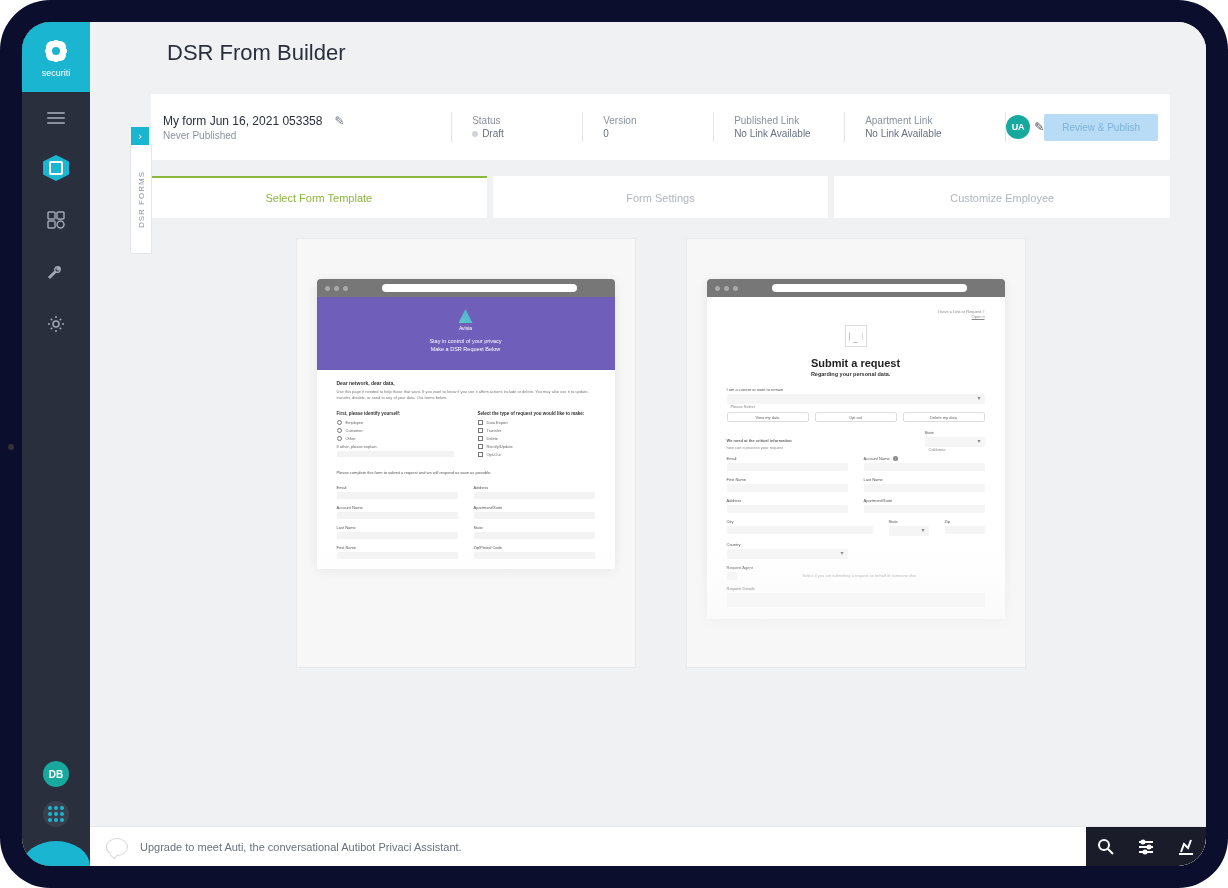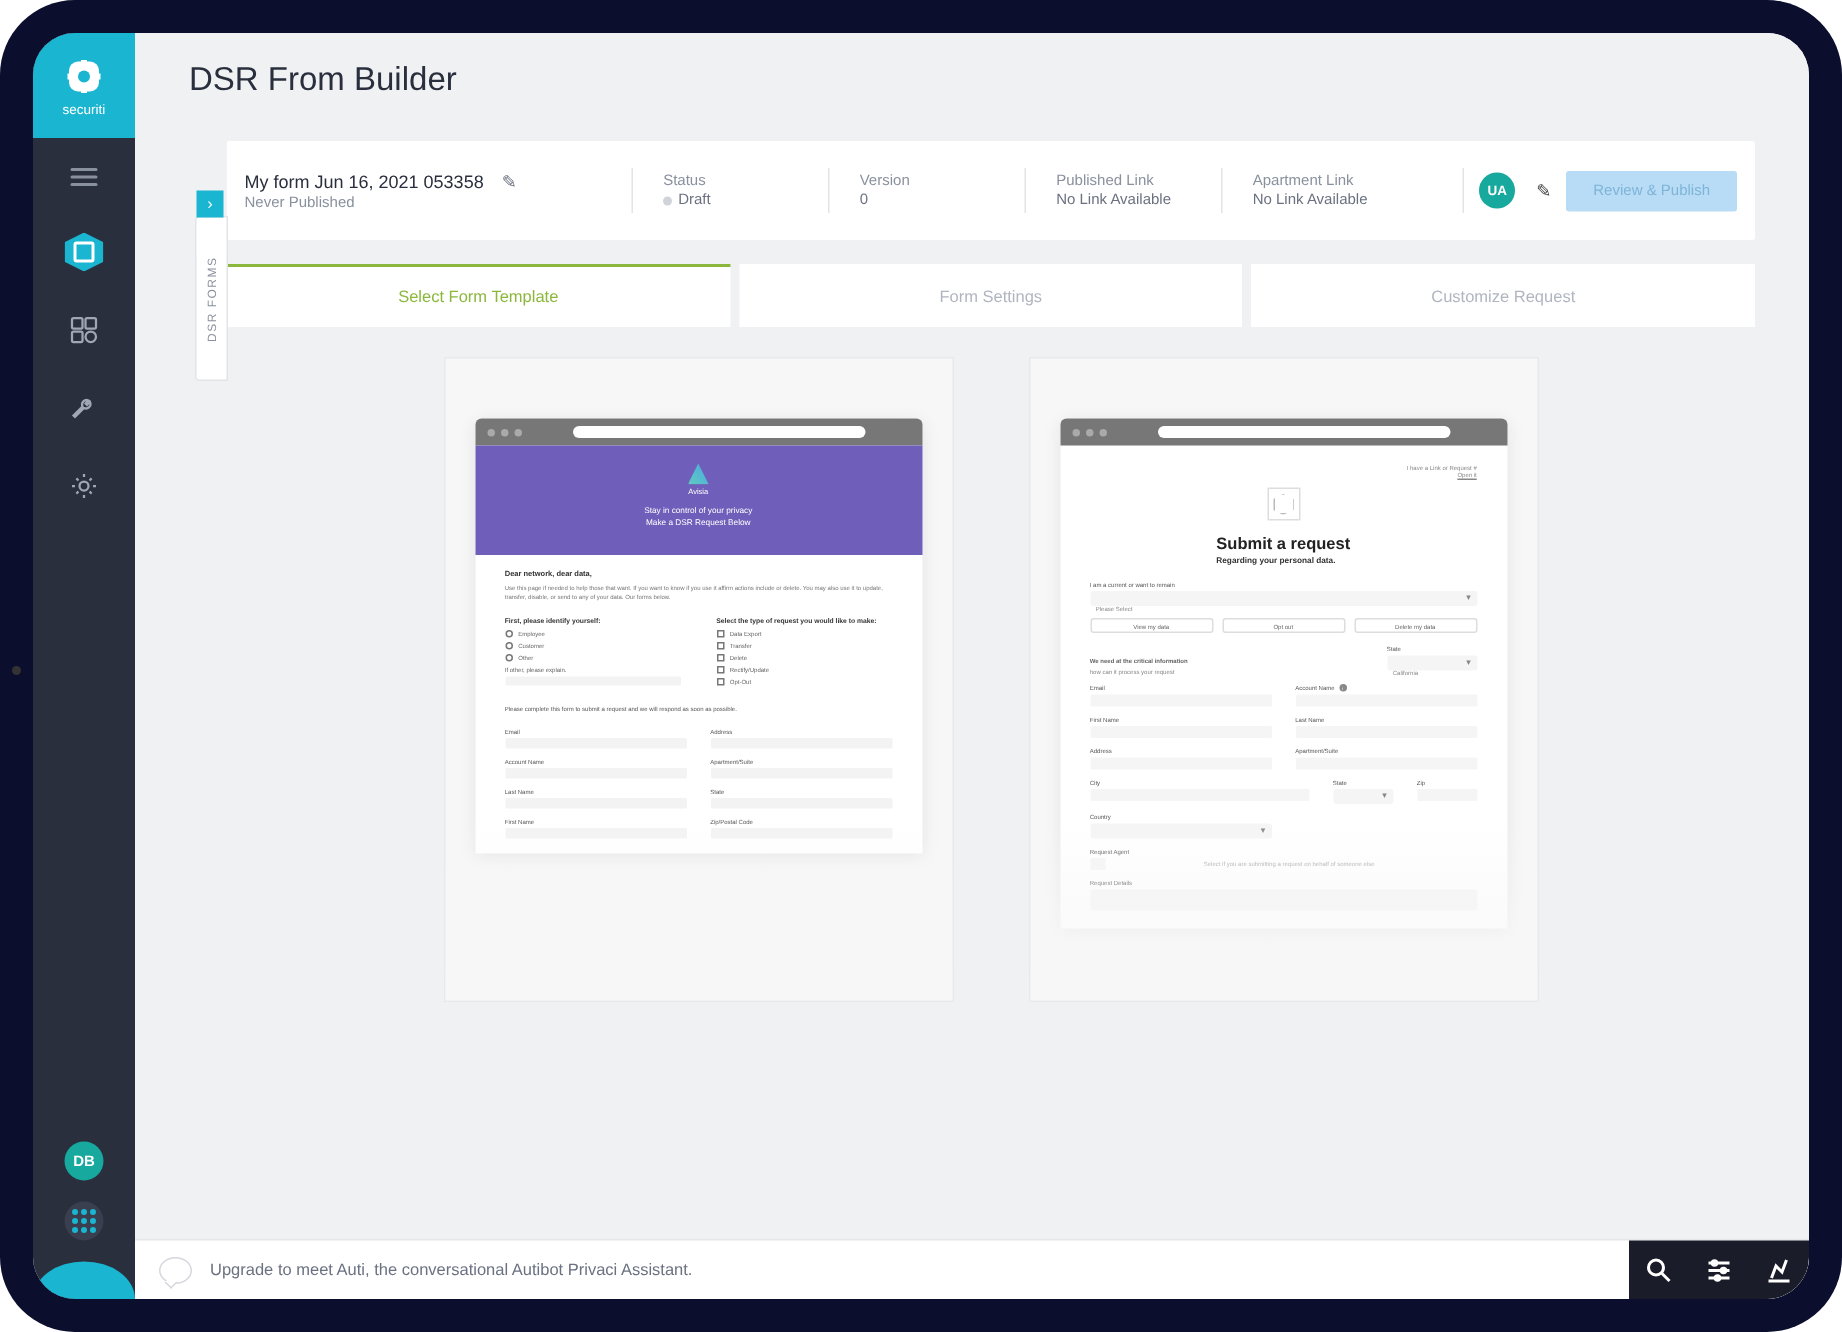--- a/index.html
+++ b/index.html
@@ -114,21 +114,21 @@
   grid-template-rows: repeat(3,4px);
   gap: 2px;
   place-content: center;
 }
 .app-circle span { width:4px; height:4px; border-radius:50%; background:#1ab5d0; }
 .wave { width: 68px; height: 25px; background: #1ab5d0; border-radius: 50% 50% 0 0 / 100% 100% 0 0; margin-bottom:-10px;}
 
 
 .main { flex: 1; display: flex; flex-direction: column; overflow: hidden; }
 .page-header { padding: 18px 36px; background: #f0f1f3; }
-.page-title { font-size: 22px; font-weight: 500; color: #2a2f3e; }
+.page-title { font-size: 22px; font-weight: 500; color: #2a2f3e; margin-left: 41px; }
 
 .content-wrap { flex: 1; padding: 10px 36px 0 0; display: flex; overflow: hidden; position: relative; }
 
 .side-tab {
   width: 22px;
   background: #fff;
   border: 1px solid #e2e4e8;
   border-radius: 3px 0 0 3px;
   margin-left: 40px;
   margin-right: -1px;
@@ -174,21 +174,21 @@
 .form-name { font-size: 12px; color: #2a2f3e; font-weight: 500; }
 .form-sub { font-size: 10px; color: #8a919e; margin-top: 2px; }
 .edit-pencil { color: #6a7180; font-size: 12px; cursor: pointer; margin-left: 4px; }
 
 .info-divider { width: 1px; height: 30px; background: #e2e4e8; }
 .info-block { display: flex; flex-direction: column; gap: 2px; min-width: 90px; }
 .info-label { font-size: 10px; color: #8a919e; }
 .info-value { font-size: 10px; color: #6a7180; display: flex; align-items: center; gap: 4px; }
 .status-dot { width: 6px; height: 6px; border-radius: 50%; background: #d0d3d9; display: inline-block; }
 
-.info-right { display: flex; align-items: center; gap: 10px; margin-left: auto; }
+.info-right { display: flex; align-items: center; margin-left: auto; }
 .user-badge {
   width: 24px; height: 24px; border-radius: 50%;
   background: #17a89e; color: #fff;
   font-size: 9px; font-weight: 600;
   display: flex; align-items: center; justify-content: center;
 }
 .btn-publish {
   background: #b8dcf5;
   color: #7eb4d8;
   font-size: 10px;
@@ -465,21 +465,21 @@
               <div class="info-divider"></div>
               <div class="user-badge">UA</div>
               <span class="edit-pencil" style="color:#444">✎</span>
               <button class="btn-publish">Review &amp; Publish</button>
             </div>
           </div>
 
           <div class="tabs">
             <div class="tab active">Select Form Template</div>
             <div class="tab">Form Settings</div>
-            <div class="tab">Customize Request</div>
+            <div class="tab">Customize Employee</div>
           </div>
 
           <div class="template-area">
             <div class="template-grid">
 
               <div class="template-card">
                 <div class="mini-browser">
                   <div class="mini-chrome">
                     <span class="dot"></span>
                       <span class="dot"></span>

